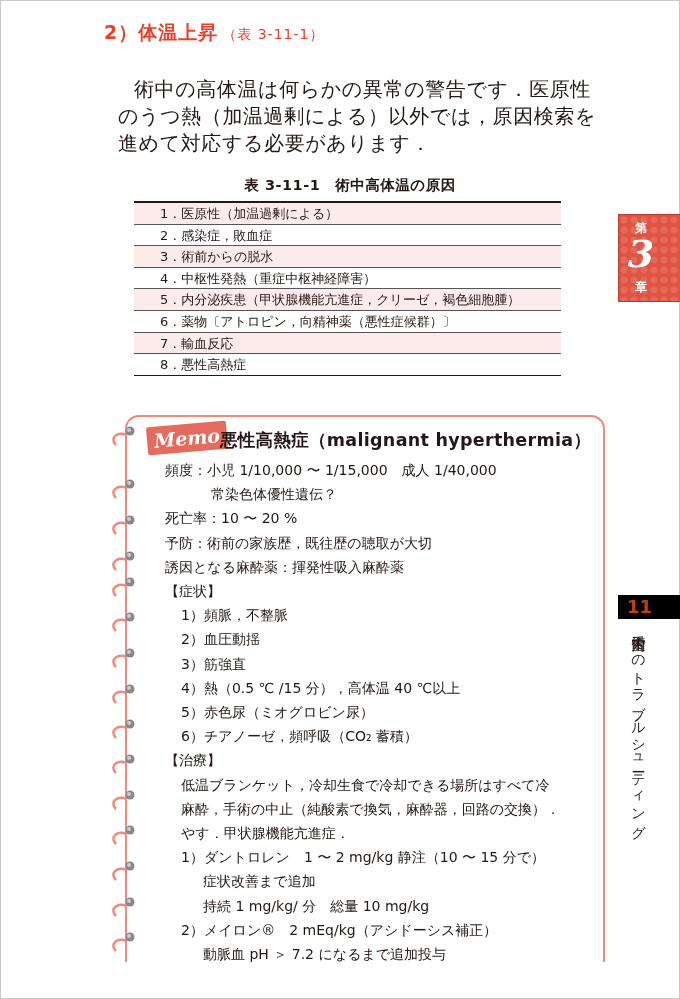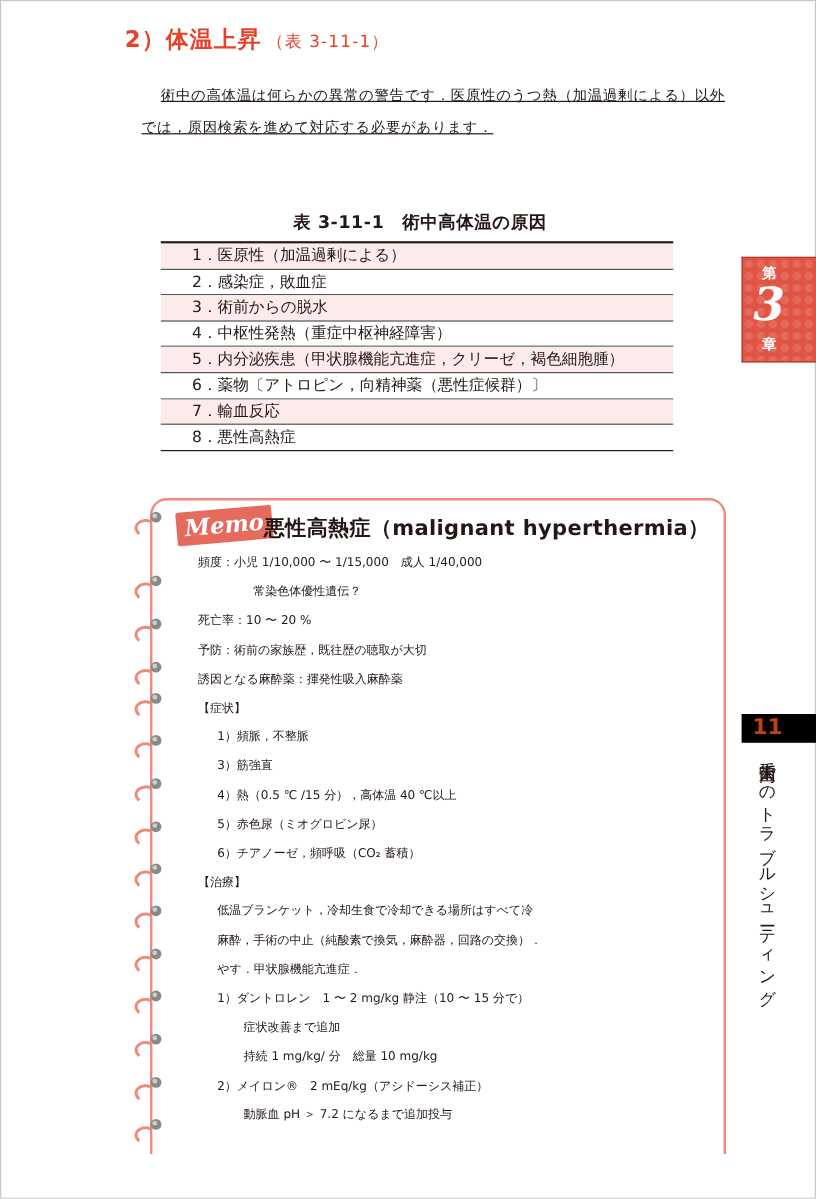--- a/index.html
+++ b/index.html
@@ -1,39 +1,39 @@
 <!DOCTYPE html>
 <html><head>
 <meta charset="utf-8">
 <style>
   html, body { margin:0; padding:0; }
   body { width:680px; height:999px; background:#fff; position:relative; overflow:hidden;
          font-family:"DejaVu Sans", sans-serif; color:#231815; }
   .page-frame { position:absolute; left:0; top:0; width:678px; height:997px; border:1px solid #c8c8c8; }
   .sec-title { position:absolute; left:104px; top:20px; font-size:19px; font-weight:bold; color:#e8402a; letter-spacing:1px; }
   .sec-title .ref { font-size:14px; font-weight:normal; color:#e8402a; margin-left:4px; }
-  .para { position:absolute; left:118px; top:66px; width:490px; font-family:"DejaVu Serif", serif; font-size:12px; line-height:27px; letter-spacing:0.6px; text-indent:16px; margin:0;text-decoration:underline; }
+  .para { position:absolute; left:118px; top:76px; width:490px; font-family:"DejaVu Serif", serif; font-size:20px; line-height:27px; letter-spacing:0.6px; text-indent:16px; margin:0; }
   .tbl-caption { position:absolute; left:0; width:700px; top:176px; text-align:center; font-size:14.5px; font-weight:bold; letter-spacing:0.5px; }
   .tbl { position:absolute; left:134px; top:201px; width:427px; border-top:2px solid #231815; }
   .tbl-row { height:21.6px; border-bottom:1px solid #555; font-size:13px; line-height:21px; padding-left:26px; box-sizing:border-box; white-space:nowrap; }
   .tbl-row.odd { background:#fcebeb; }
   .tbl-row:last-child { border-bottom:1.5px solid #231815; }
   .chap-tab { position:absolute; left:618px; top:214px; width:62px; height:86px; background:#e05444;
               background-image:radial-gradient(circle at 50% 50%, rgba(255,255,255,0.12) 3px, transparent 4px);
               background-size:10px 10px; border-left:1px solid #b83a2c; border-top:1px solid #b83a2c; border-bottom:1px solid #b83a2c; }
   .chap-tab .dai, .chap-tab .sho { position:absolute; left:10px; width:24px; text-align:center; color:#fff; font-size:12px; font-weight:bold; }
   .chap-tab .dai { top:5px; } .chap-tab .sho { top:64px; }
   .chap-tab .num { position:absolute; left:2px; width:40px; top:14px; text-align:center; color:#fff; font-family:"DejaVu Serif", serif; font-style:italic; font-weight:bold; font-size:38px; line-height:50px; }
   .sec-num { position:absolute; left:618px; top:595px; width:62px; height:24px; background:#000; color:#c2410c; font-size:18px; font-weight:bold; line-height:24px; padding-left:9px; box-sizing:border-box; }
   .sec-vert { position:absolute; left:628px; top:624px; width:20px; writing-mode:vertical-rl; font-size:14px; color:#231815; letter-spacing:1px; }
   .memo { position:absolute; left:125px; top:415px; width:476px; height:545px; border:2.5px solid #ee8a7e; border-bottom:none; border-radius:14px 14px 0 0; }
   .spiral { position:absolute; left:110px; width:30px; height:30px; }
   .memo-badge { position:absolute; left:147px; top:424px; background:#e56b5e; color:#fff; font-family:"DejaVu Serif", serif; font-style:italic; font-weight:bold; font-size:19px; padding:0 7px; height:28px; line-height:28px; transform:rotate(-5deg); border-radius:2px; }
   .memo-title { position:absolute; left:220px; top:428px; font-size:17.5px; font-weight:bold; letter-spacing:0.3px; }
-  .memo-body { position:absolute; left:165px; top:458px; width:430px; font-size:10px; line-height:24.2px; }
+  .memo-body { position:absolute; left:165px; top:458px; width:430px; font-size:14px; line-height:24.2px; }
   .memo-body .line { white-space:nowrap; }
   .i1 { padding-left:16px; } .i2 { padding-left:46px; } .i4 { padding-left:38px; }
 </style>
 </head>
 <body>
 
 <div class="page-frame"></div>
 
 <div class="sec-title"><span>2）体温上昇</span><span class="ref">（表 3-11-1）</span></div>
 <p class="para">術中の高体温は何らかの異常の警告です．医原性のうつ熱（加温過剰による）以外では，原因検索を進めて対応する必要があります．</p>
@@ -141,20 +141,21 @@
 <div class="memo-title">悪性高熱症（malignant hyperthermia）</div>
 
 <div class="memo-body">
   <div class="line">頻度：小児 1/10,000 〜 1/15,000　成人 1/40,000</div>
   <div class="line i2">常染色体優性遺伝？</div>
   <div class="line">死亡率：10 〜 20 %</div>
   <div class="line">予防：術前の家族歴，既往歴の聴取が大切</div>
   <div class="line">誘因となる麻酔薬：揮発性吸入麻酔薬</div>
   <div class="line">【症状】</div>
   <div class="line i1">1）頻脈，不整脈</div>
+  <div class="line i1">2）血圧動揺</div>
   <div class="line i1">3）筋強直</div>
   <div class="line i1">4）熱（0.5 ℃ /15 分），高体温 40 ℃以上</div>
   <div class="line i1">5）赤色尿（ミオグロビン尿）</div>
   <div class="line i1">6）チアノーゼ，頻呼吸（CO₂ 蓄積）</div>
   <div class="line">【治療】</div>
   <div class="line i1">低温ブランケット，冷却生食で冷却できる場所はすべて冷</div>
   <div class="line i1">麻酔，手術の中止（純酸素で換気，麻酔器，回路の交換）．</div>
   <div class="line i1">やす．甲状腺機能亢進症．</div>
   <div class="line i1">1）ダントロレン　1 〜 2 mg/kg 静注（10 〜 15 分で）</div>
   <div class="line i4">症状改善まで追加</div>

